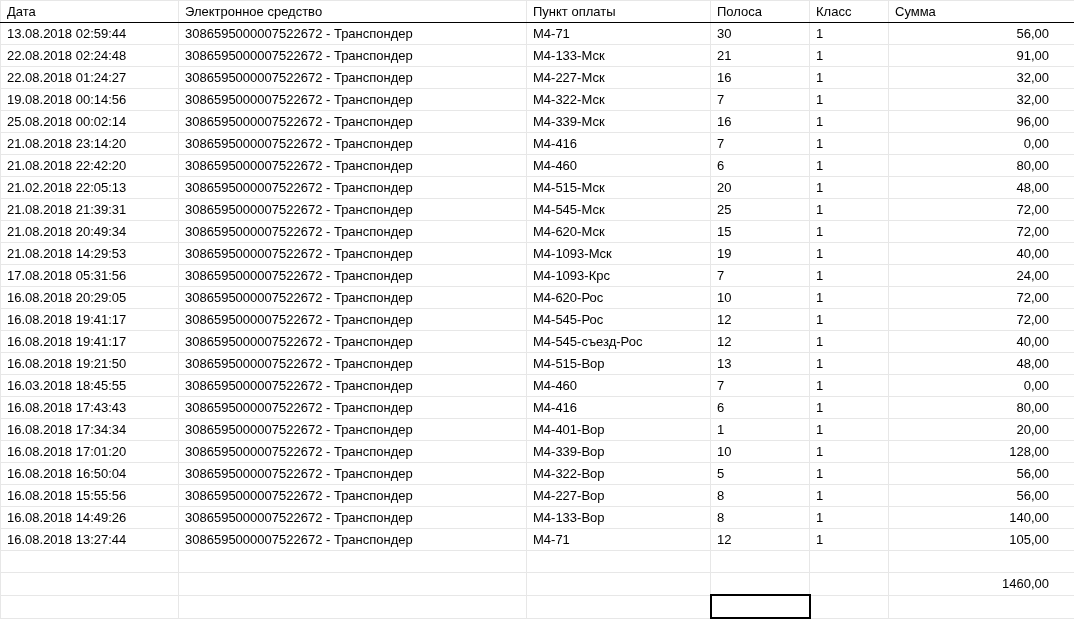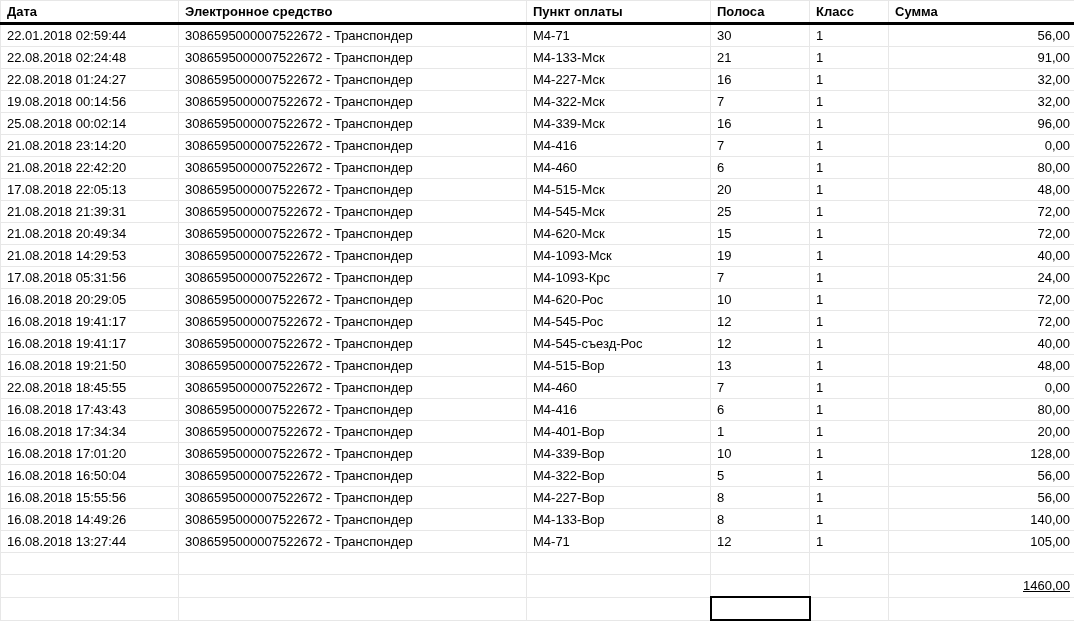--- a/index.html
+++ b/index.html
@@ -26,26 +26,26 @@
   th, td {
     padding: 3px 4px 3px 6px;
     border: 1px solid #e7e7e7;
     text-align: left;
     vertical-align: middle;
     white-space: nowrap;
     overflow: hidden;
     height: 22px;
   }
   thead th {
-    font-weight: bold;
-    border-bottom: 3px solid #000000;
+    font-weight: normal;
+    border-bottom: 1px solid #000000;
     background: #fff;
   }
-  td.sum { text-align: right; padding-right: 4px; }
-  tr.total td.sum { font-weight: normal; text-decoration: underline; }
+  td.sum { text-align: right; padding-right: 25px; }
+  tr.total td.sum { font-weight: normal; }
 </style>
 </head>
 <body>
 
 <table>
   <colgroup>
     <col class="c-date">
       <col class="c-device">
       <col class="c-point">
     <col class="c-lane">
@@ -57,21 +57,21 @@
       <th>Дата</th>
       <th>Электронное средство</th>
       <th>Пункт оплаты</th>
       <th>Полоса</th>
       <th>Класс</th>
       <th>Сумма</th>
     </tr>
   </thead>
   <tbody id="tbody">
       <tr>
-        <td>22.01.2018 02:59:44</td>
+        <td>13.08.2018 02:59:44</td>
         <td>3086595000007522672 - Транспондер</td>
         <td>M4-71</td>
         <td>30</td>
         <td>1</td>
         <td class="sum">56,00</td>
       </tr>
       <tr>
         <td>22.08.2018 02:24:48</td>
         <td>3086595000007522672 - Транспондер</td>
         <td>M4-133-Мск</td>
@@ -113,21 +113,21 @@
       </tr>
       <tr>
         <td>21.08.2018 22:42:20</td>
         <td>3086595000007522672 - Транспондер</td>
         <td>M4-460</td>
         <td>6</td>
         <td>1</td>
         <td class="sum">80,00</td>
       </tr>
       <tr>
-        <td>17.08.2018 22:05:13</td>
+        <td>21.02.2018 22:05:13</td>
         <td>3086595000007522672 - Транспондер</td>
         <td>M4-515-Мск</td>
         <td>20</td>
         <td>1</td>
         <td class="sum">48,00</td>
       </tr>
       <tr>
         <td>21.08.2018 21:39:31</td>
         <td>3086595000007522672 - Транспондер</td>
         <td>M4-545-Мск</td>
@@ -185,21 +185,21 @@
       </tr>
       <tr>
         <td>16.08.2018 19:21:50</td>
         <td>3086595000007522672 - Транспондер</td>
         <td>M4-515-Вор</td>
         <td>13</td>
         <td>1</td>
         <td class="sum">48,00</td>
       </tr>
       <tr>
-        <td>22.08.2018 18:45:55</td>
+        <td>16.03.2018 18:45:55</td>
         <td>3086595000007522672 - Транспондер</td>
         <td>M4-460</td>
         <td>7</td>
         <td>1</td>
         <td class="sum">0,00</td>
       </tr>
       <tr>
         <td>16.08.2018 17:43:43</td>
         <td>3086595000007522672 - Транспондер</td>
         <td>M4-416</td>

